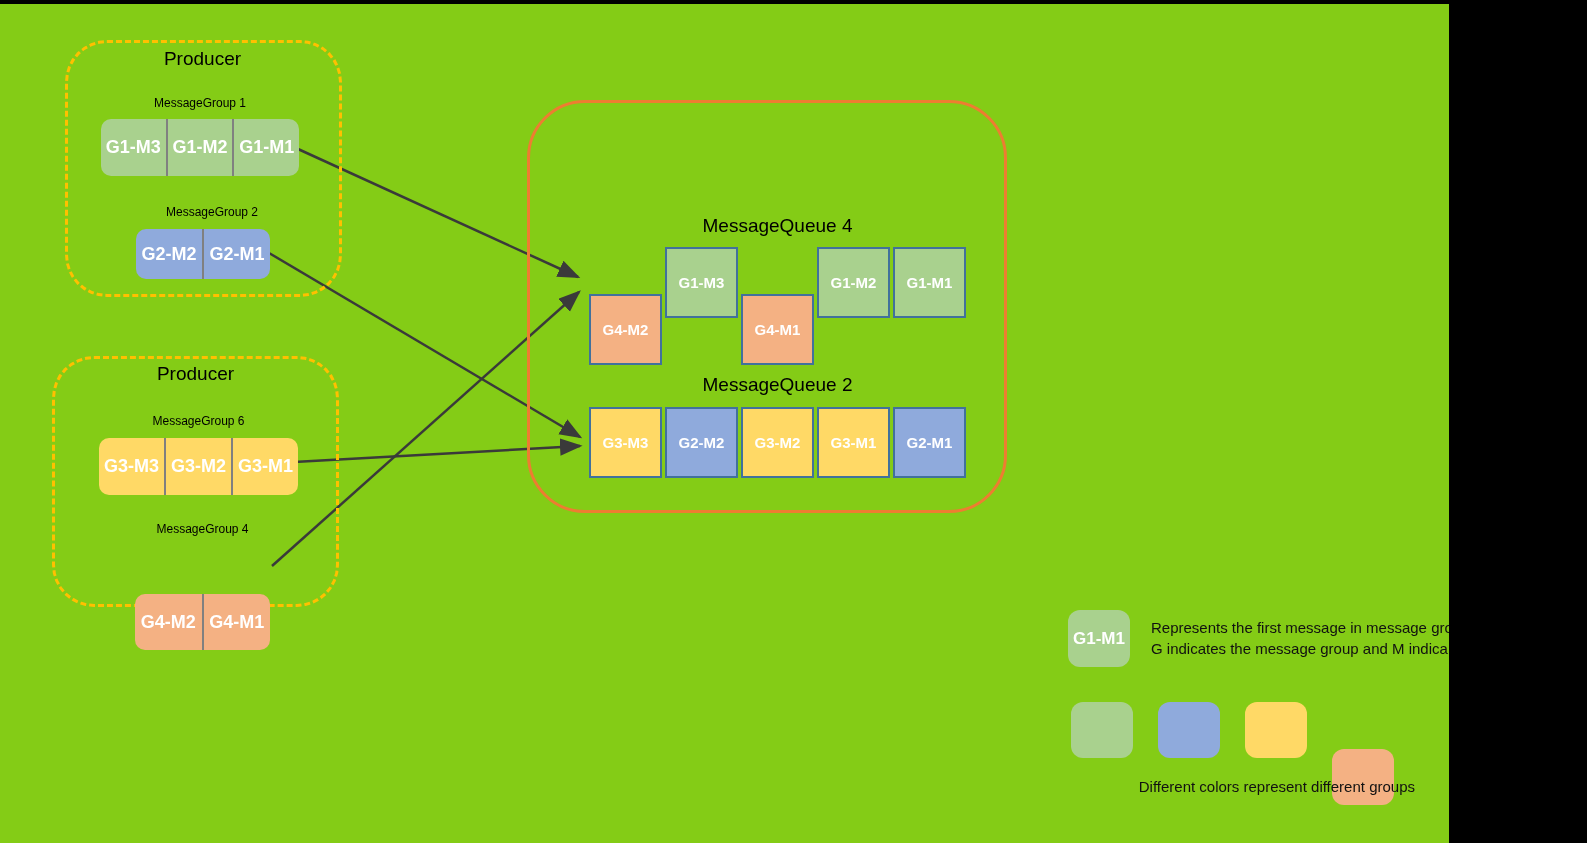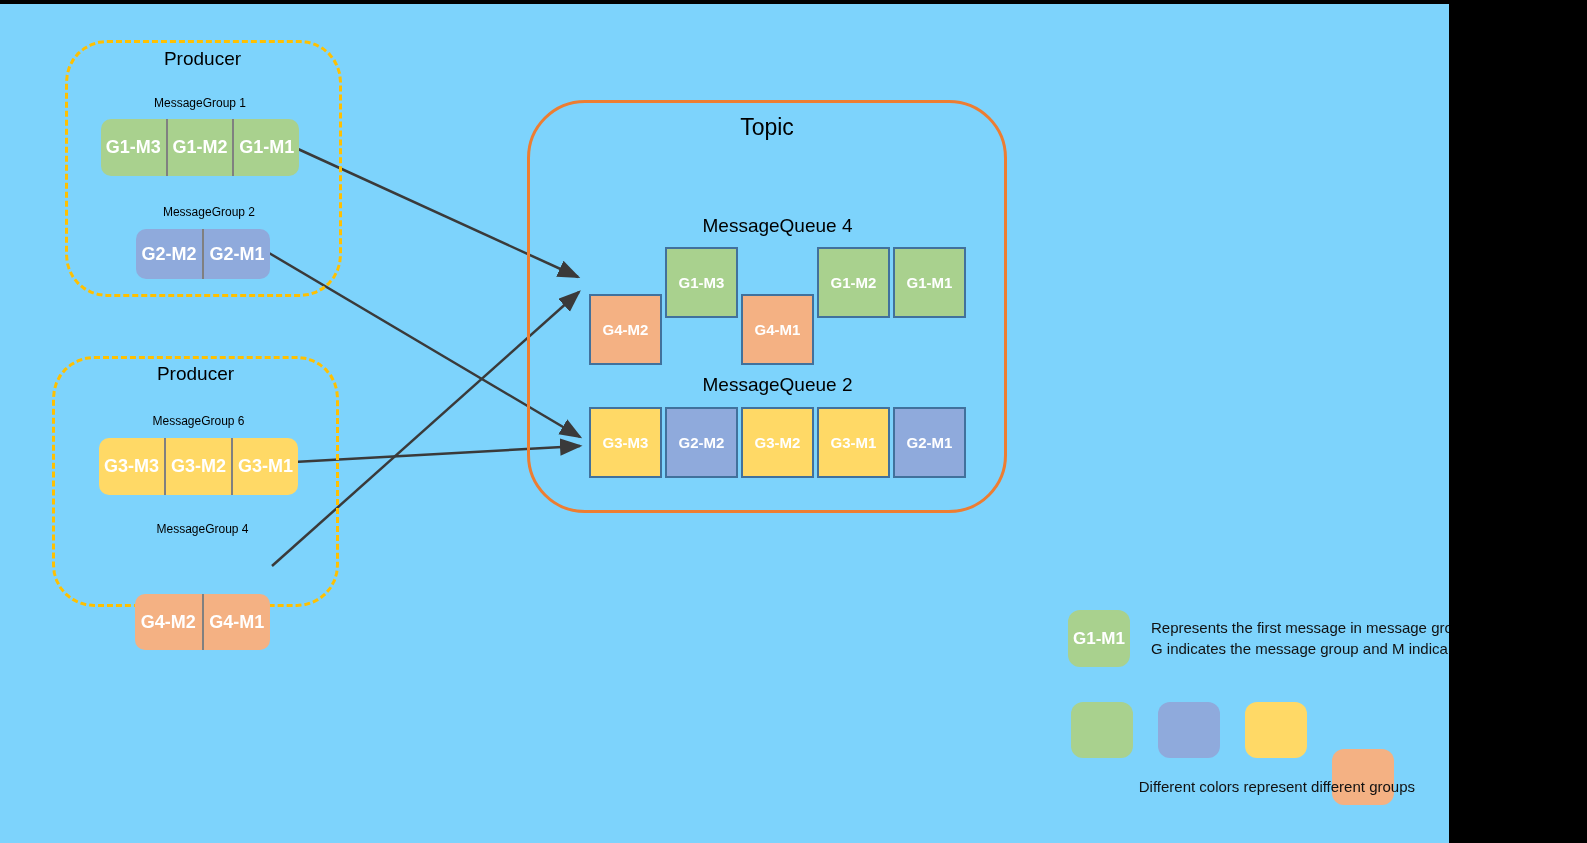--- a/index.html
+++ b/index.html
@@ -1,19 +1,19 @@
 <!DOCTYPE html>
 <html><head>
 <meta charset="utf-8">
 <style>
   html,body{margin:0;padding:0;background:#ffffff;}
   #canvas{
     position:relative;
     width:1587px;height:843px;
-    background:#7dd3fc;
+    background:#84cc16;
     font-family:"Liberation Sans", sans-serif;
     overflow:hidden;
   }
   .abs{position:absolute;}
   
   .c-green{background:#A9D18E;}
   .c-blue{background:#8FAADC;}
   .c-yellow{background:#FFD966;}
   .c-orange{background:#F4B183;margin-top:47px;}
   
@@ -91,21 +91,21 @@
   <div class="abs producer-box" style="left:65px;top:40px;width:271px;height:251px;"></div>
   <div class="abs producer-title" style="left:65px;top:48px;width:275px;">Producer</div>
 
   <div class="abs glabel" style="left:101px;top:96px;width:198px;">MessageGroup 1</div>
   <div class="abs mgroup c-green" style="left:101px;top:119px;width:198px;height:57px;">
     <div class="cell">G1-M3</div>
     <div class="cell">G1-M2</div>
     <div class="cell">G1-M1</div>
   </div>
 
-  <div class="abs glabel" style="left:121px;top:205px;width:134px;text-align:right;">MessageGroup 2</div>
+  <div class="abs glabel" style="left:145px;top:205px;width:134px;">MessageGroup 2</div>
   <div class="abs mgroup c-blue" style="left:136px;top:229px;width:134px;height:50px;">
     <div class="cell">G2-M2</div>
     <div class="cell">G2-M1</div>
   </div>
 
   <div class="abs producer-box" style="left:52px;top:356px;width:281px;height:245px;"></div>
   <div class="abs producer-title" style="left:52px;top:363px;width:287px;">Producer</div>
 
   <div class="abs glabel" style="left:99px;top:414px;width:199px;">MessageGroup 6</div>
   <div class="abs mgroup c-yellow" style="left:99px;top:438px;width:199px;height:57px;">
@@ -114,21 +114,20 @@
     <div class="cell">G3-M1</div>
   </div>
 
   <div class="abs glabel" style="left:135px;top:522px;width:135px;text-align:center;">MessageGroup 4</div>
   <div class="abs mgroup c-orange" style="left:135px;top:547px;width:135px;height:56px;">
     <div class="cell">G4-M2</div>
     <div class="cell">G4-M1</div>
   </div>
 
   <div class="abs topic-box" style="left:527px;top:100px;width:474px;height:407px;"></div>
-  <div class="abs topic-title" style="left:527px;top:114px;width:480px;">Topic</div>
 
   <div class="abs qlabel" style="left:589px;top:215px;width:377px;">MessageQueue 4</div>
   <div class="abs qrow" style="left:589px;top:247px;">
     <div class="qcell c-orange">G4-M2</div>
     <div class="qcell c-green">G1-M3</div>
     <div class="qcell c-orange">G4-M1</div>
     <div class="qcell c-green">G1-M2</div>
     <div class="qcell c-green">G1-M1</div>
   </div>
 

